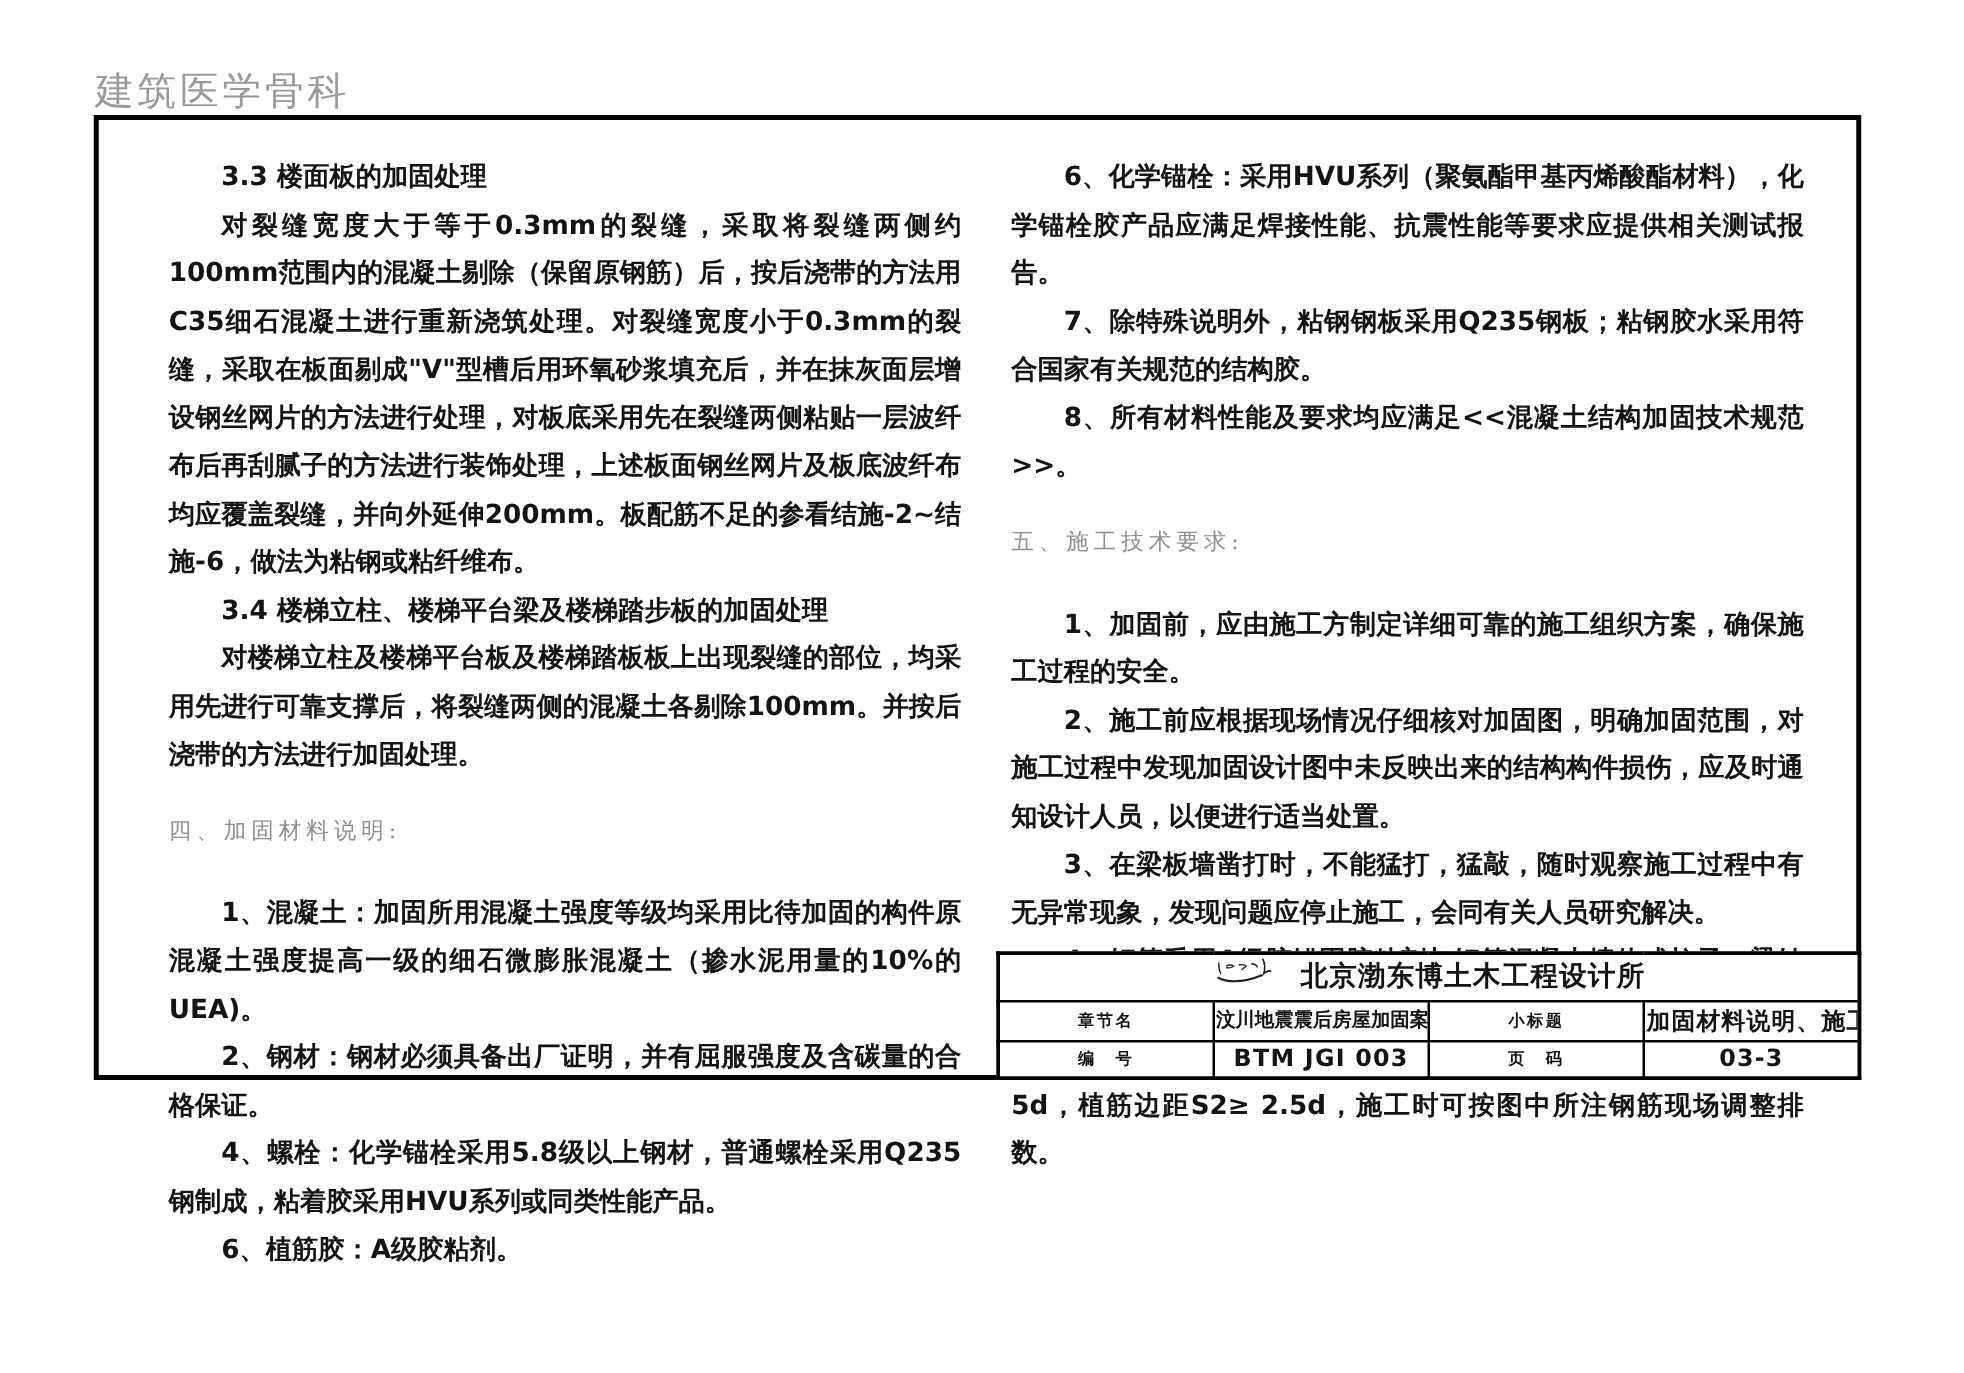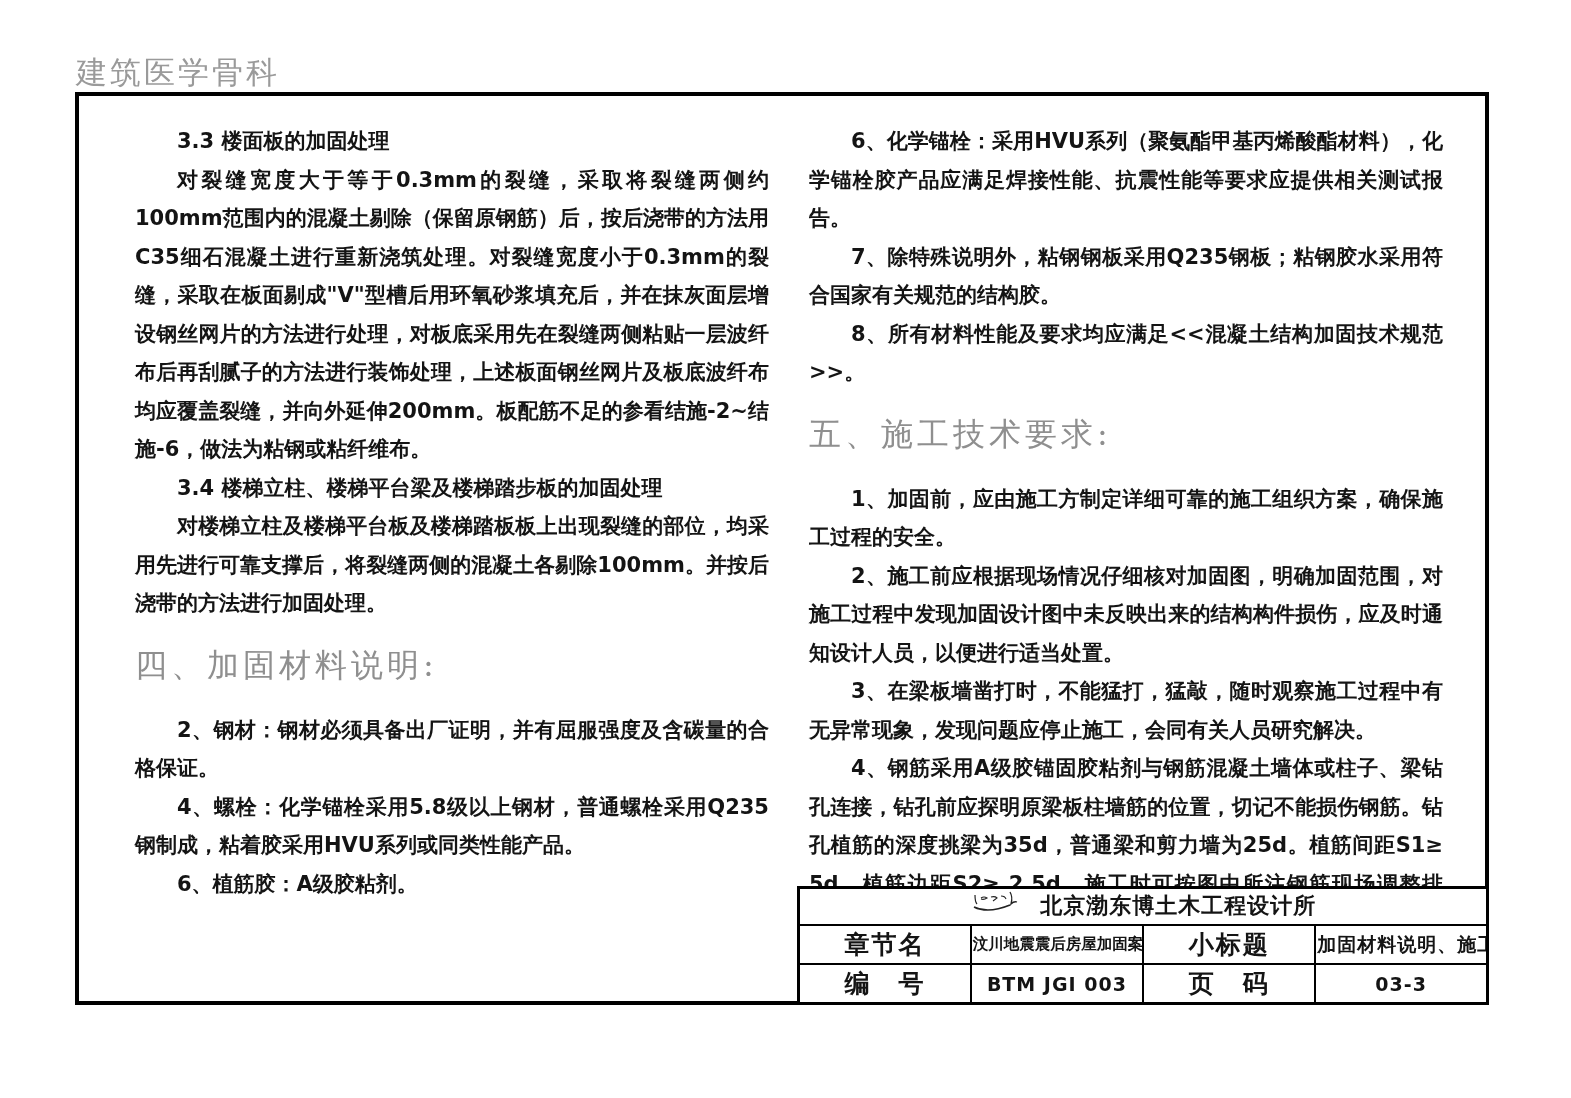--- a/index.html
+++ b/index.html
@@ -16,41 +16,41 @@
     font-family: Liberation Mono, monospace;
     font-size: 31px;
     color: #9a9a9a;
     letter-spacing: 3px;
     font-weight: normal;
     text-align: right;
   }
   .sheet-border {
     position: absolute;
     left: 75px; top: 92px;
-    width: 1414px; height: 913px;
+    width: 1414px; height: 772px;
     border: 4px solid #000000;
     background: #ffffff;
   }
   .col {
     position: absolute;
     top: 26px;
     width: 634px;
     font-size: 21px;
     line-height: 38.5px;
     color: #141414;
     font-weight: bold;
     text-align: justify;
   }
   .col-left  { left: 56px; }
   .col-right { left: 730px; }
   .para { text-indent: 2em; margin: 0; }
   .sec-heading {
     font-family: "DejaVu Serif", serif;
     font-weight: normal;
-    font-size: 32px;
+    font-size: 18px;
     color: #8f8f8f;
     letter-spacing: 4px;
     text-indent: 0;
     margin-top: 22px;
     margin-bottom: 26px;
     line-height: 40px;
   }
   .title-block {
     position: absolute;
     left: 718px;
@@ -65,21 +65,21 @@
     text-align: center;
     vertical-align: middle;
     font-weight: bold;
     color: #141414;
     padding: 2px 1px;
     overflow: hidden;
     white-space: nowrap;
   }
   .title-block { border: 3px solid #000000; }
   .tb-company-cell { font-size: 22px; height: 32px; letter-spacing: 1px; }
-  .tb-label { font-size: 25px; letter-spacing: 2px; }
+  .tb-label { font-size: 13px; letter-spacing: 2px; }
   .tb-value-sm { font-size: 15.5px; }
   .tb-value { font-size: 19px; letter-spacing: 1px; }
   .tb-row { height: 30px; }
   .logo {
     display: inline-block;
     vertical-align: middle;
     margin-right: 10px;
     position: relative;
     top: -2px;
   }
@@ -90,20 +90,21 @@
 <div class="watermark">建筑医学骨科</div>
 
 <div class="sheet-border">
 
   <div class="col col-left">
     <p class="para">3.3 楼面板的加固处理</p>
     <p class="para">对裂缝宽度大于等于0.3mm的裂缝，采取将裂缝两侧约100mm范围内的混凝土剔除（保留原钢筋）后，按后浇带的方法用C35细石混凝土进行重新浇筑处理。对裂缝宽度小于0.3mm的裂缝，采取在板面剔成"V"型槽后用环氧砂浆填充后，并在抹灰面层增设钢丝网片的方法进行处理，对板底采用先在裂缝两侧粘贴一层波纤布后再刮腻子的方法进行装饰处理，上述板面钢丝网片及板底波纤布均应覆盖裂缝，并向外延伸200mm。板配筋不足的参看结施-2~结施-6，做法为粘钢或粘纤维布。</p>
     <p class="para">3.4 楼梯立柱、楼梯平台梁及楼梯踏步板的加固处理</p>
     <p class="para">对楼梯立柱及楼梯平台板及楼梯踏板板上出现裂缝的部位，均采用先进行可靠支撑后，将裂缝两侧的混凝土各剔除100mm。并按后浇带的方法进行加固处理。</p>
     <p class="sec-heading">四、加固材料说明:</p>
+    <p class="para">1、混凝土：加固所用混凝土强度等级均采用比待加固的构件原混凝土强度提高一级的细石微膨胀混凝土（掺水泥用量的10%的UEA)。</p>
     <p class="para">2、钢材：钢材必须具备出厂证明，并有屈服强度及含碳量的合格保证。</p>
     <p class="para">4、螺栓：化学锚栓采用5.8级以上钢材，普通螺栓采用Q235钢制成，粘着胶采用HVU系列或同类性能产品。</p>
     <p class="para">6、植筋胶：A级胶粘剂。</p>
   </div>
 
   <div class="col col-right">
     <p class="para">6、化学锚栓：采用HVU系列（聚氨酯甲基丙烯酸酯材料），化学锚栓胶产品应满足焊接性能、抗震性能等要求应提供相关测试报告。</p>
     <p class="para">7、除特殊说明外，粘钢钢板采用Q235钢板；粘钢胶水采用符合国家有关规范的结构胶。</p>
     <p class="para">8、所有材料性能及要求均应满足&lt;&lt;混凝土结构加固技术规范&gt;&gt;。</p>
     <p class="sec-heading">五、施工技术要求:</p>

